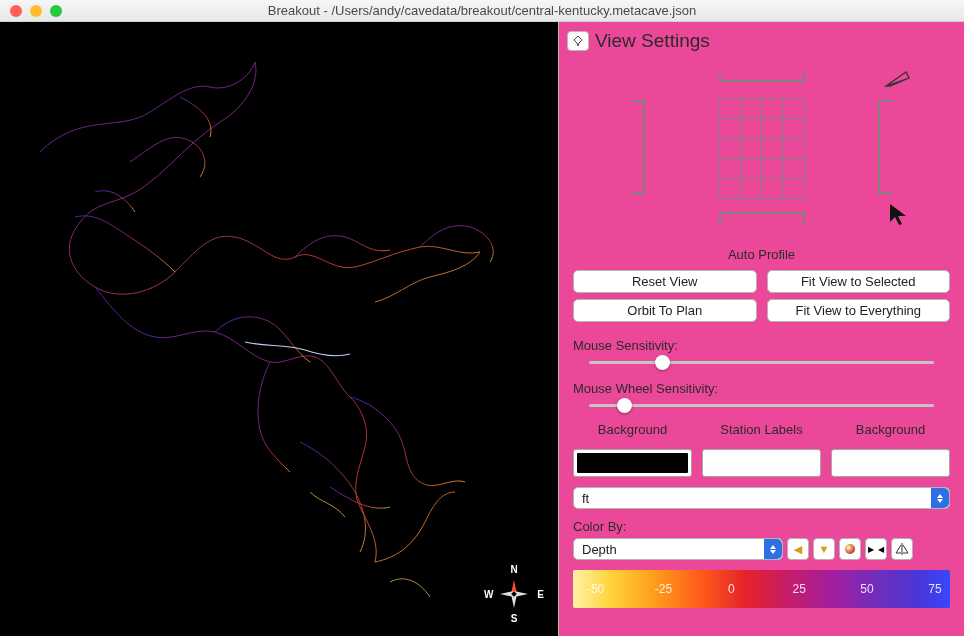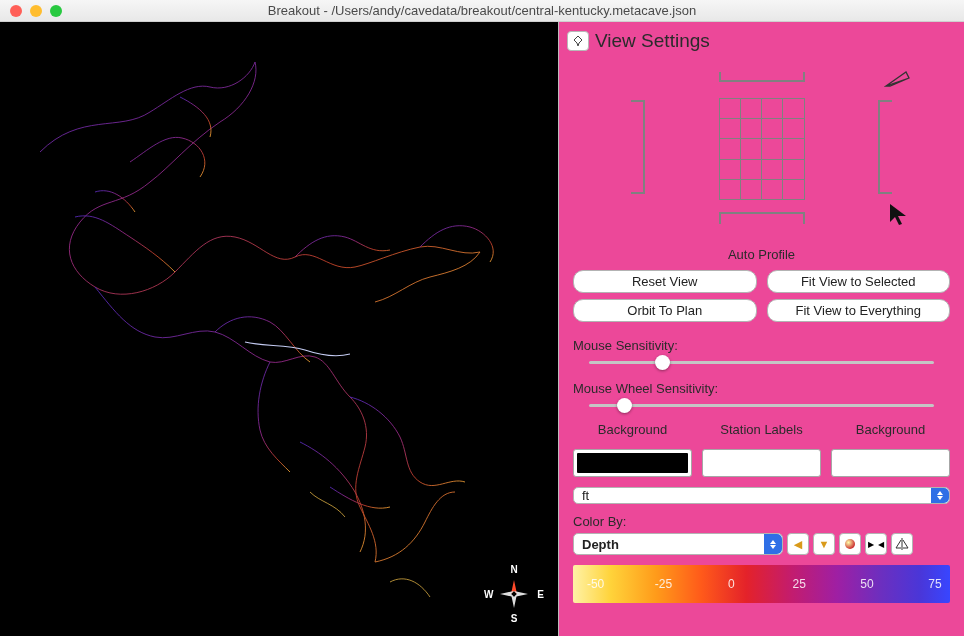--- a/index.html
+++ b/index.html
@@ -31,40 +31,40 @@
 .top-bracket, .bottom-bracket { position:absolute; left:50%; transform:translateX(-50%); width:86px; height:10px; border:2px solid #808080; }
 .top-bracket { top:10px; border-top:none; }
 .bottom-bracket { top:150px; border-bottom:none; height:12px; }
 .left-bracket, .right-bracket { position:absolute; top:38px; width:14px; height:94px; border:2px solid #808080; }
 .left-bracket { left:58px; border-left:none; }
 .right-bracket { right:58px; border-right:none; }
 .persp-icon { position:absolute; right:40px; top:8px; }
 .cursor-icon { position:absolute; right:40px; top:140px; }
 .auto-profile { text-align:center; font-size:13px; color:#2b2b2b; margin-top:4px; }
 .button-grid { display:grid; grid-template-columns:1fr 1fr; gap:6px 10px; padding:6px 14px 10px 14px; }
-.btn { background:#fff; border:1px solid #b3b3b3; border-radius:10px; padding:3px 8px; font-size:13px; color:#222; text-align:center; }
+.btn { background:#fff; border:1px solid #b3b3b3; border-radius:5px; padding:3px 8px; font-size:13px; color:#222; text-align:center; }
 .section-label { font-size:13px; color:#2b2b2b; padding:6px 14px 2px 14px; }
 .slider-row { padding:0 30px 6px 30px; }
 .slider { position:relative; height:14px; display:flex; align-items:center; }
 .slider-track { height:3px; background:#c5c5c5; border-radius:2px; flex:1; }
 .slider-thumb { position:absolute; width:15px; height:15px; background:#fff; border-radius:50%; box-shadow:0 1px 3px rgba(0,0,0,0.4); top:0; }
 .color-cols { display:flex; gap:10px; padding:4px 14px 4px 14px; }
 .color-col { flex:1; text-align:center; }
 .color-col-label { font-size:13px; color:#2b2b2b; margin-bottom:12px; }
 .swatch { border:1px solid #a6a6a6; border-radius:3px; height:28px; background:#fff; display:flex; align-items:center; justify-content:center; padding:3px;}
 .swatch .inner { width:100%; height:100%; border-radius:1px; }
-.selects-row { display:flex; padding:6px 14px 4px 14px;flex-direction:column; }
+.selects-row { display:flex; padding:6px 14px 4px 14px; }
 .select { flex:1; background:#fff; border:1px solid #b3b3b3; border-radius:5px; display:flex; align-items:center; font-size:13px; color:#222; height:22px; }
 .select .text { flex:1; padding-left:8px; }
 .select .arrows { width:18px; height:100%; background:#2f6fe6; border-top-right-radius:5px; border-bottom-right-radius:5px; display:flex; flex-direction:column; align-items:center; justify-content:center; gap:0; }
 .select .arrows::before, .select .arrows::after { content:""; width:0; height:0; border-left:3px solid transparent; border-right:3px solid transparent; }
 .select .arrows::before { border-bottom:4px solid #fff; margin-bottom:1px;}
 .select .arrows::after { border-top:4px solid #fff; }
 .colorby-row { display:flex; align-items:center; gap:4px; padding:2px 14px 4px 14px; }
-.colorby-row .select { width:210px; flex:unset;font-weight:bold; }
+.colorby-row .select { width:210px; flex:unset; }
 .icon-btn { width:22px; height:22px; border:1px solid #b3b3b3; border-radius:4px; background:#fff; display:flex; align-items:center; justify-content:center; font-size:11px; }
 .icon-btn.split { display:flex; padding:0; }
 .icon-btn.split .half { width:11px; display:flex; align-items:center; justify-content:center; font-size:8px;}
 .gradient-bar { margin:6px 14px 0 14px; height:38px; background:linear-gradient(to right, #fff2a6 0%, #ffd33a 10%, #ff9b1a 22%, #ff5a1a 34%, #e4222a 46%, #c31c6e 58%, #9f1fa3 70%, #6b2fc0 82%, #4a36d8 92%, #3846ff 100%); position:relative; color:rgba(255,255,255,0.85); font-size:12px; border-radius:2px; }
 .gradient-bar .tick { position:absolute; top:50%; transform:translate(-50%,-50%); }
 </style>
 </head>
 <body>
 
 <div class="titlebar">

